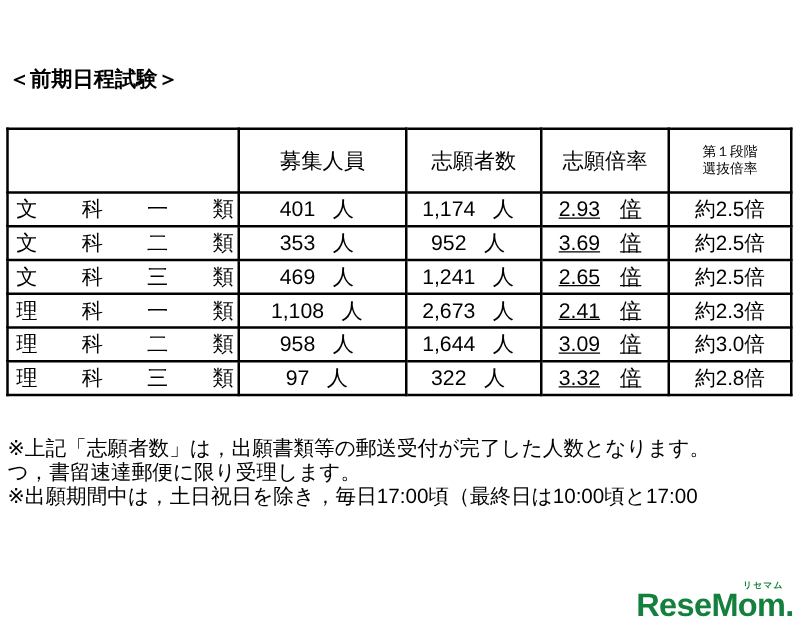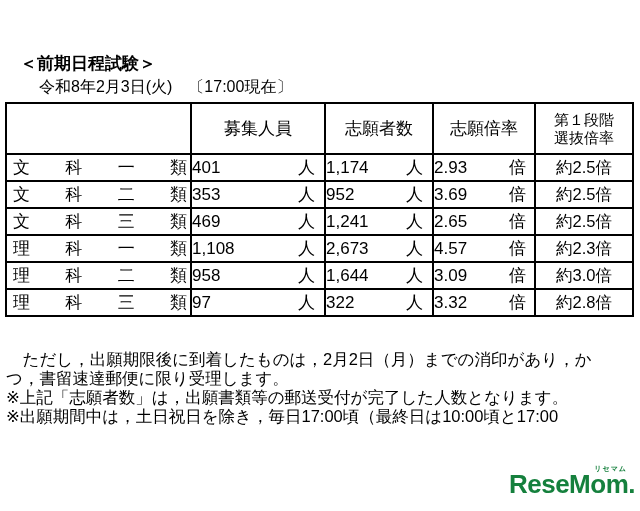--- a/index.html
+++ b/index.html
@@ -1,50 +1,49 @@
 <!DOCTYPE html>
 <html><head>
 <meta charset="utf-8">
 <style>
   html,body{margin:0;padding:0;background:#fff;}
   .page{
     position:relative;width:640px;height:511px;background:#ffffff;
     font-family:"Liberation Sans","DejaVu Sans",sans-serif;color:#000;overflow:hidden;
   }
   .title{position:absolute;left:8px;top:11px;font-size:18px;font-weight:bold;letter-spacing:.3px;white-space:nowrap;}
-  .section{position:absolute;left:20px;top:52px;font-size:17px;font-weight:bold;white-space:nowrap;}
+  .section{position:absolute;left:7px;top:52px;font-size:17px;font-weight:bold;white-space:nowrap;}
   .dateline{position:absolute;left:39px;top:77px;font-size:16px;white-space:nowrap;}
 
   table.app{position:absolute;left:5px;top:102px;width:627px;border-collapse:collapse;table-layout:fixed;}
   table.app th,table.app td{border:2px solid #000;padding:0;vertical-align:middle;overflow:hidden;}
   table.app thead tr{height:51px;}
   table.app tbody tr{height:27px;}
   table.app th{font-weight:normal;font-size:17px;text-align:center;}
-  .th-stack{font-size:15px;line-height:1.18;}
+  .th-stack{font-size:11px;line-height:1.18;}
   td{font-size:17px;}
   .cat-wrap{display:flex;justify-content:space-between;padding:0 3px 0 6px;font-size:17px;}
-  .num-wrap{display:flex;justify-content:space-between;align-items:baseline;padding-right:9px;font-size:17px;}
+  .num-wrap{display:flex;justify-content:center;align-items:baseline;padding-right:9px;font-size:17px;}
   .num-wrap .unit{margin-left:14px;}
-  .num-wrap.ratio{padding-right:8px;}
+  .num-wrap.ratio{padding-right:8px;text-decoration:underline;}
   .num-wrap.ratio .unit{margin-left:16px;}
   .stage-cell{text-align:center;font-size:16.5px;margin-left:40px;}
 
   .notes{position:absolute;left:6px;top:350px;font-size:16.5px;line-height:19px;}
   .notes div{white-space:nowrap;}
 
   .logo{position:absolute;right:5px;top:471px;font-size:26px;font-weight:bold;letter-spacing:-0.5px;line-height:1;white-space:nowrap;}
   .logo .ruby{position:absolute;top:-6px;right:8px;font-size:7px;font-weight:bold;letter-spacing:1px;}
 </style>
 </head>
 <body>
 
 <div class="page">
 
   <div class="section">＜前期日程試験＞</div>
-  <div class="dateline">令和8年2月3日(火)　〔17:00現在〕</div>
 
   <table class="app">
     <colgroup>
       <col style="width:185px">
         <col style="width:134px">
         <col style="width:108px">
         <col style="width:102px">
         <col style="width:98px">
     </colgroup>
     <thead>
@@ -163,21 +162,21 @@
             </div>
           </td>
         <td>
             <div class="num-wrap">
               <span class="val">2,673</span>
               <span class="unit">人</span>
             </div>
           </td>
         <td>
             <div class="num-wrap ratio">
-              <span class="val">4.57</span>
+              <span class="val">2.41</span>
               <span class="unit">倍</span>
             </div>
           </td>
         <td class="stage-cell">約2.3倍</td>
       </tr>
       <tr>
         <td>
             <div class="cat-wrap">
               <span>理</span>
               <span>科</span>
@@ -231,23 +230,22 @@
               <span class="val">3.32</span>
               <span class="unit">倍</span>
             </div>
           </td>
         <td class="stage-cell">約2.8倍</td>
       </tr>
     </tbody>
   </table>
 
   <div class="notes">
-    <div>　ただし，出願期限後に到着したものは，2月2日（月）までの消印があり，か</div>
+    <div>※上記「志願者数」は，出願書類等の郵送受付が完了した人数となります。</div>
     <div>つ，書留速達郵便に限り受理します。</div>
-    <div>※上記「志願者数」は，出願書類等の郵送受付が完了した人数となります。</div>
     <div>※出願期間中は，土日祝日を除き，毎日17:00頃（最終日は10:00頃と17:00</div>
   </div>
 
   <div class="logo" style="color: #15803d;">
     <span class="ruby">リセマム</span>
     <span>ReseMom.</span>
   </div>
 
 </div>
 

